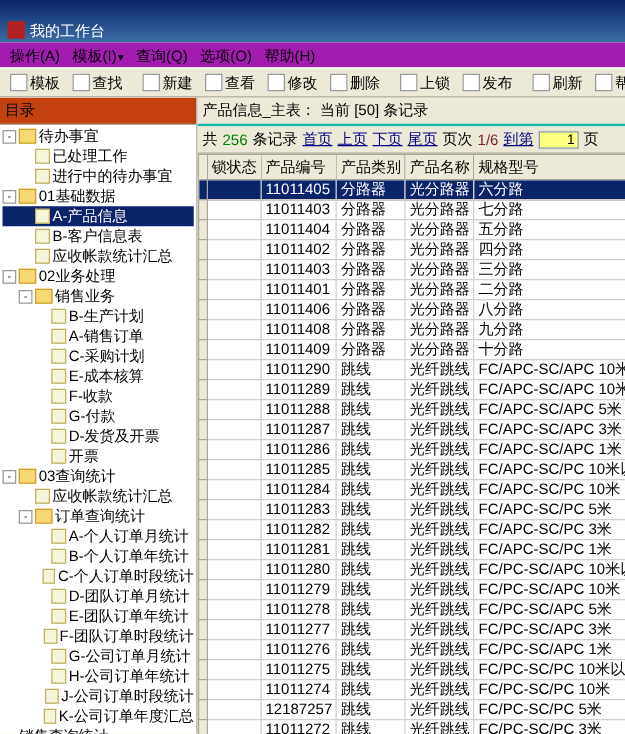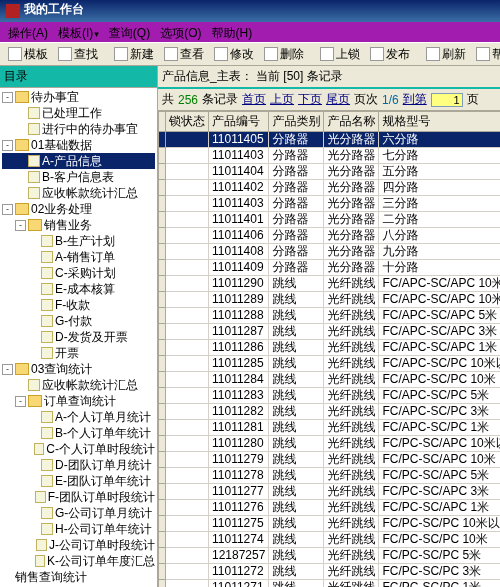--- a/index.html
+++ b/index.html
@@ -1,41 +1,41 @@
 <!DOCTYPE html>
 <html><head>
 <meta charset="utf-8">
 <style>
   * { box-sizing: border-box; margin: 0; padding: 0; font-family: "Microsoft YaHei", SimSun, sans-serif; font-size: 12px; }
   body { background: #ece9d8; width: 500px; height: 587px; overflow: hidden; }
-  .titlebar { background: linear-gradient(to bottom, #0a246a, #3a6ea5); color: #fff; padding: 4px 6px; display: flex; align-items: flex-end; height: 22px; font-weight: bold; }
+  .titlebar { background: linear-gradient(to bottom, #0a246a, #3a6ea5); color: #fff; padding: 17px 6px; display: flex; align-items: flex-start; height: 22px; }
   .titlebar .app-icon { width: 14px; height: 14px; background: #b22222; margin-right: 4px; display:inline-block; }
   .menubar { background: #a21caf; padding: 2px 4px; height: 20px; display: flex; gap: 2px; }
   .menubar span { padding: 1px 4px; }
   .menubar .arrow::after { content: "▾"; font-size: 9px; margin-left:1px; }
   .toolbar { background: #ece9d8; padding: 2px 4px; height: 24px; display: flex; align-items: center; gap: 2px; border-top:1px solid #fff; border-bottom:1px solid #aca899;}
   .tbtn { display: inline-flex; align-items: center; padding: 1px 4px; cursor: pointer; white-space: nowrap; }
   .tbtn .ic { width: 14px; height: 14px; display:inline-block; margin-right:2px; border:1px solid #999; background:#fff; }
   .sep { width:1px; height:18px; background:#aca899; margin:0 2px; }
   .main { display: flex; height: calc(100% - 66px); }
   .sidebar { width: 158px; background: #fff; border-right: 1px solid #aca899; overflow: hidden; }
-  .side-head { background: #14b8a6; padding: 2px 4px; border-bottom:1px solid #aca899; }
+  .side-head { background: #c2410c; padding: 2px 4px; border-bottom:1px solid #aca899; }
   .tree { padding: 1px 2px; overflow-y: auto; height: calc(100% - 18px); }
   .tnode { white-space: nowrap; display: flex; align-items: center; height: 16px; cursor:pointer; }
   .expander { width:11px; height:11px; border:1px solid #999; display:inline-flex; align-items:center; justify-content:center; font-size:9px; line-height:9px; margin-right:2px; color:#333; }
   .spacer { width:13px; display:inline-block; }
   .fic { width:14px; height:12px; background:#f8d775; border:1px solid #c9a227; margin-right:2px; display:inline-block; }
   .dic { width:12px; height:12px; background:#f5f5dc; border:1px solid #c0b060; margin-right:2px; display:inline-block; }
   .tnode.sel { background:#0a246a; color:#fff; }
   .tnode.sel .dic { background:#f5f5dc; }
   .content { flex:1; display:flex; flex-direction:column; overflow:hidden; }
   .info-head { background:#ece9d8; padding:2px 4px; border-bottom:2px solid #14b8a6;}
   .pager { background:#ece9d8; padding:2px 4px; border-bottom:1px solid #aca899; display:flex; align-items:center; gap:4px; white-space:nowrap;}
   .pager .green { color:#008000; }
-  .pager .red { color:#0369a1; }
+  .pager .red { color:#7f1d1d; }
   .pager .link { color:#000080; text-decoration:underline; cursor:pointer; }
   .pager input { width:32px; height:14px; background:#ffff80; border:1px solid #7f9db9; text-align:right; padding:0 2px; font-size:11px;}
   .grid { flex:1; overflow:auto; background:#fff; }
   table { border-collapse:collapse; width:100%; }
   th { background:#ece9d8; border:1px solid #aca899; padding:1px 3px; font-weight:normal; text-align:left; position:sticky; top:0; white-space:nowrap;}
   td { border:1px solid #d4d0c8; padding:0px 3px; white-space:nowrap; height:15px; line-height:15px;}
   tr.sel td { background:#0a246a; color:#fff; }
   .rh { width:14px; background:#ece9d8; border:1px solid #aca899; }
 </style>
 </head>

